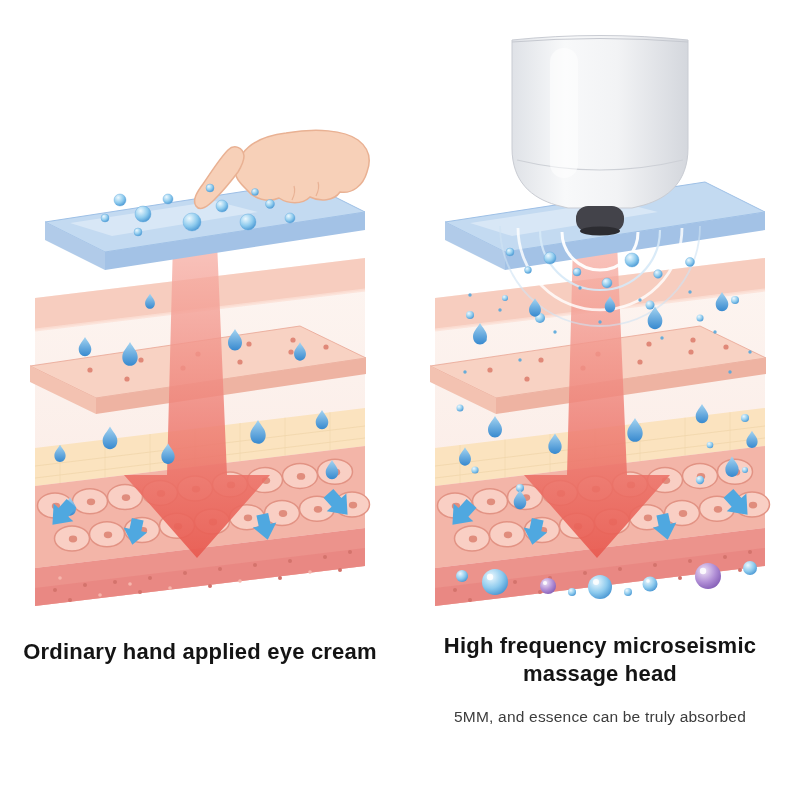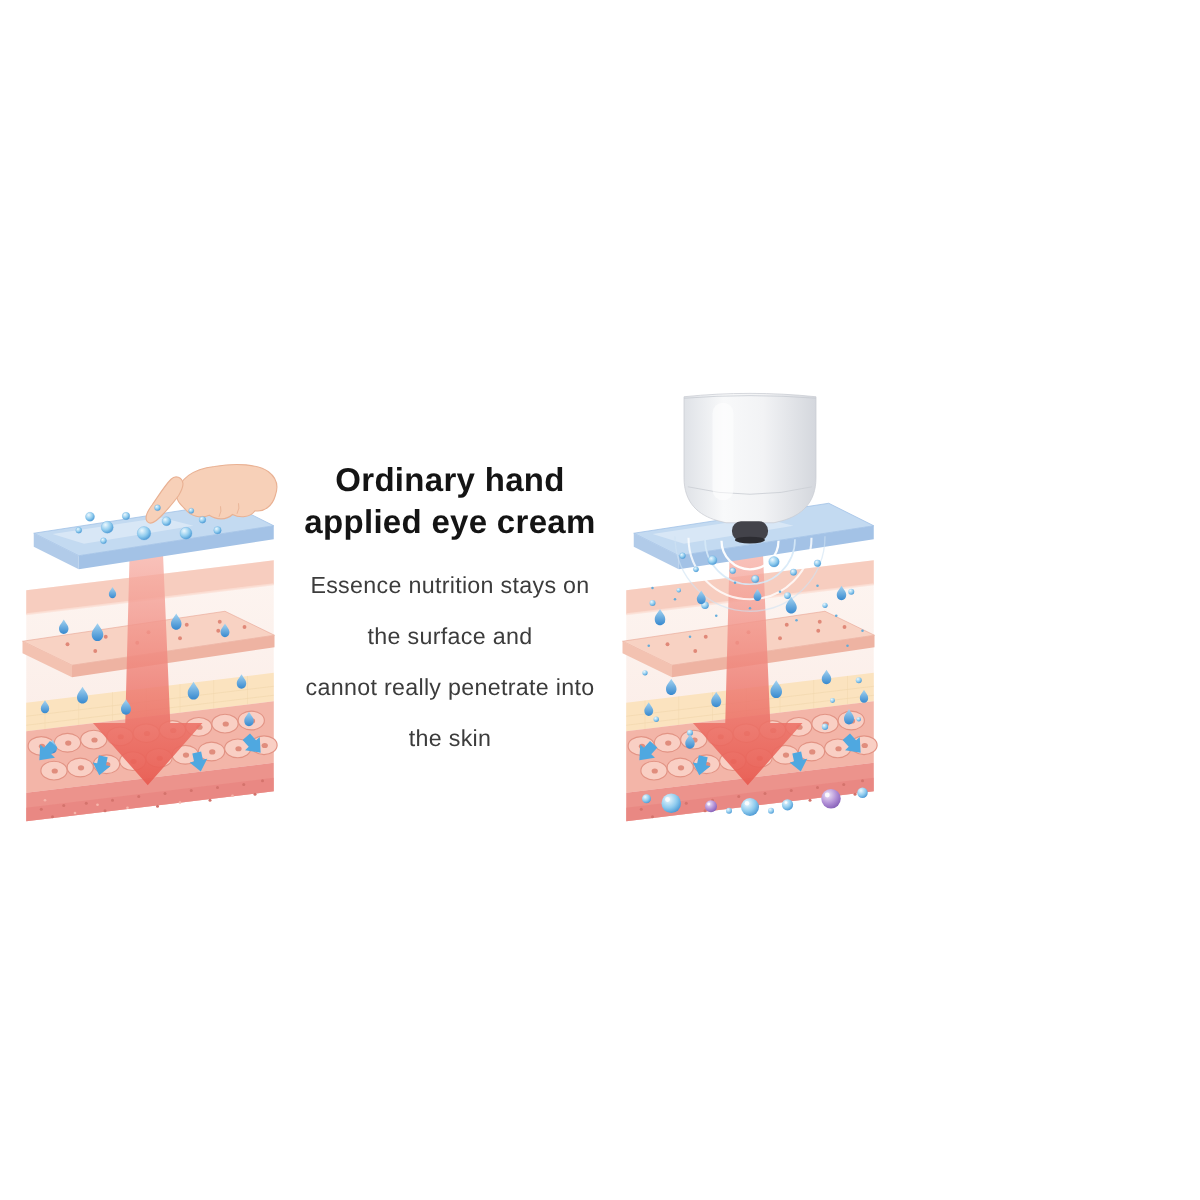--- a/index.html
+++ b/index.html
@@ -1,18 +1,18 @@
 <!DOCTYPE html>
 <html><head>
 <meta charset="utf-8">
 <style>
   html,body{margin:0;padding:0}
   body{width:800px;height:800px;background:#ffffff;font-family:"Liberation Sans",sans-serif;overflow:hidden}
   .wrap{display:flex;width:800px;height:800px}
-  .panel{width:400px;display:flex;flex-direction:row;align-items:center}
+  .panel{width:400px;display:flex;flex-direction:column;align-items:center}
   .illus{width:400px;height:622px;display:block}
   .caption{width:100%;text-align:center}
   .title{font-size:22px;line-height:28px;font-weight:700;color:#141414;letter-spacing:.2px}
   .left-panel .title{margin-top:16px}
   .right-panel .title{margin-top:10px}
   .body-text{margin-top:12px}
   .body-line{font-size:15.5px;line-height:34px;color:#3c3c3c;letter-spacing:.2px}
 </style>
 </head>
 <body>
@@ -181,24 +181,20 @@
           <circle cx="138" cy="232" r="4"></circle>
           <circle cx="210" cy="188" r="4"></circle>
           <circle cx="290" cy="218" r="5"></circle>
           <circle cx="255" cy="192" r="3.5"></circle>
           <circle cx="105" cy="218" r="4"></circle>
       </g>
     </svg>
 
     <div class="caption">
       <div class="title">Ordinary hand applied eye cream</div>
-      <div class="body-text">
-        <div class="body-line">Essence nutrition stays on the surface and</div>
-        <div class="body-line">cannot really penetrate into the skin</div>
-      </div>
     </div>
   </div>
 
   <div class="panel right-panel">
     <svg class="illus" viewBox="0 0 400 622">
       <defs>
         <linearGradient id="RarrowG" x1="0" y1="0" x2="0" y2="1">
           <stop offset="0" stop-color="#f7b3a9" stop-opacity="0.78"></stop>
           <stop offset="1" stop-color="#e85a50" stop-opacity="0.92"></stop>
         </linearGradient>
@@ -419,17 +415,22 @@
           <circle cx="90" cy="577" r="3.2"></circle>
             <circle cx="196" cy="582" r="3"></circle>
             <circle cx="303" cy="571" r="3.2"></circle>
             <circle cx="145" cy="583" r="2"></circle>
             <circle cx="248" cy="581" r="1.8"></circle>
         </g>
       </g>
     </svg>
 
     <div class="caption">
+      <div class="title">
+        <div>High frequency microseismic</div>
+        <div>massage head</div>
+      </div>
       <div class="body-text">
+        <div class="body-line">5MM, and essence can be truly absorbed</div>
       </div>
     </div>
   </div>
 </div>
 
 </body></html>

